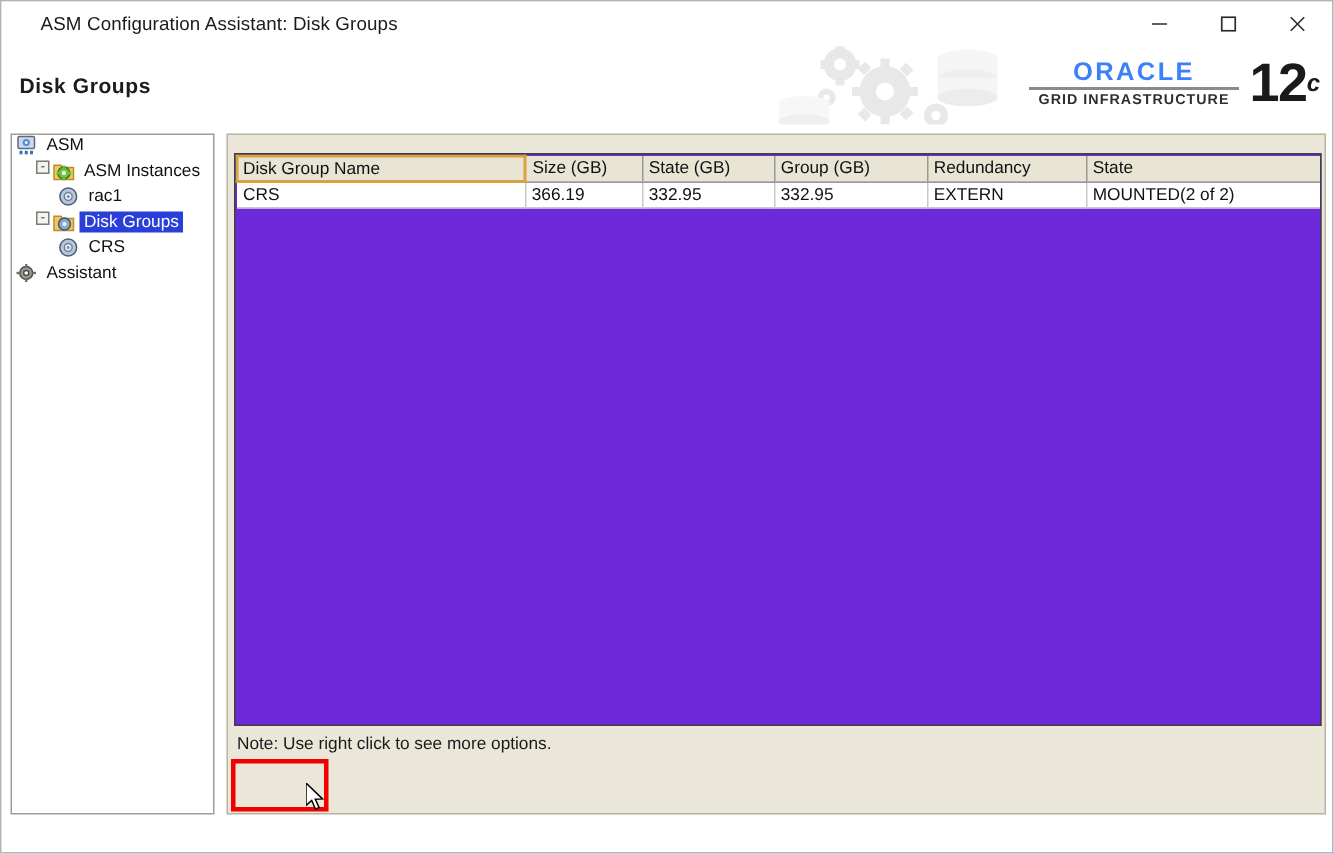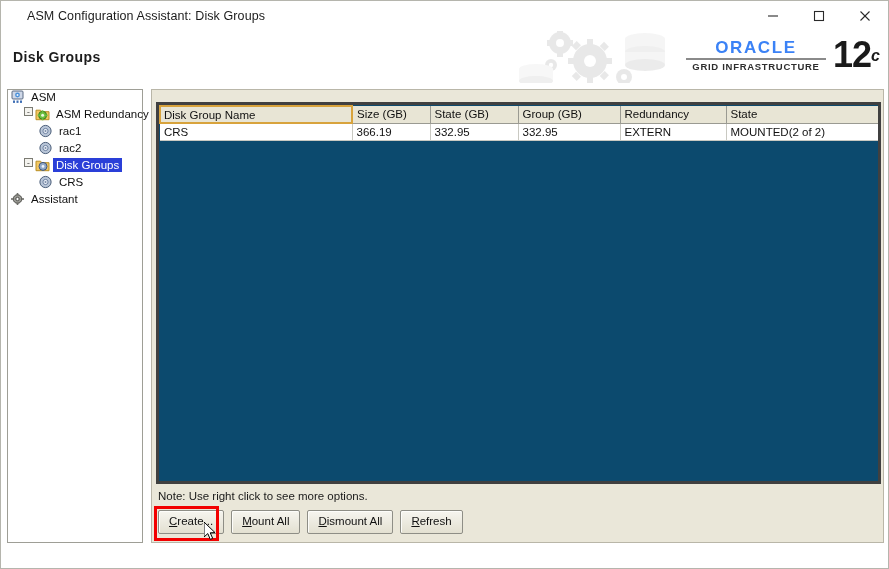--- a/index.html
+++ b/index.html
@@ -121,22 +121,22 @@
   
   #main-panel {
     position: absolute; left: 150px; top: 88px;
     width: 733px; height: 454px;
     background: #eae7d9;
     border: 1px solid #b9b6a8;
   }
   #table-wrap {
     position: absolute; left: 4px; top: 12px;
     width: 725px; height: 382px;
-    background: #0c4a6e;
-    border: 3px solid #404040;
+    background: #6d28d9;
+    border: 1px solid #404040;
     overflow: hidden;
   }
   table.dg {
     width: 100%;
     border-collapse: collapse;
     font-size: 11.5px;
     color: #111111;
     table-layout: fixed;
   }
   table.dg th {
@@ -321,45 +321,33 @@
               <circle cx="7.6" cy="8.3" r="4" fill="#6cbf3f" stroke="#3b7a1c"></circle>
               <circle cx="7.6" cy="8.3" r="1.5" fill="#e8f7de"></circle>
               <g fill="#6cbf3f">
                 <rect x="6.8" y="3.3" width="1.6" height="2"></rect>
                 <rect x="6.8" y="11.3" width="1.6" height="2"></rect>
                 <rect x="2.6" y="7.5" width="2" height="1.6"></rect>
                 <rect x="10.6" y="7.5" width="2" height="1.6"></rect>
               </g>
             </svg>
           </span>
-          <span class="label">ASM Redundancy</span>
+          <span class="label">ASM Instances</span>
         </div>
         <div class="tree-node">
           <span class="spacer" style="width: 30px;"></span>
           <span class="spacer" style="width: 0px;"></span>
           <span class="tico">
             <svg width="15" height="14" viewBox="0 0 15 14">
               <circle cx="7.5" cy="7" r="5.6" fill="#b9c6d8" stroke="#4a5d79"></circle>
               <circle cx="7.5" cy="7" r="2.6" fill="#e9eef6" stroke="#6d80a0"></circle>
               <circle cx="7.5" cy="7" r="1" fill="#7a8ca8"></circle>
             </svg>
           </span>
           <span class="label">rac1</span>
-        </div>
-        <div class="tree-node">
-          <span class="spacer" style="width: 30px;"></span>
-          <span class="spacer" style="width: 0px;"></span>
-          <span class="tico">
-            <svg width="15" height="14" viewBox="0 0 15 14">
-              <circle cx="7.5" cy="7" r="5.6" fill="#b9c6d8" stroke="#4a5d79"></circle>
-              <circle cx="7.5" cy="7" r="2.6" fill="#e9eef6" stroke="#6d80a0"></circle>
-              <circle cx="7.5" cy="7" r="1" fill="#7a8ca8"></circle>
-            </svg>
-          </span>
-          <span class="label">rac2</span>
         </div>
         <div class="tree-node selected">
           <span class="spacer" style="width: 16px;"></span>
           <span class="expander">-</span>
           <span class="tico">
             <svg width="15" height="14" viewBox="0 0 15 14">
               <path d="M1 3.2h4.6l1.2 1.5H14v8H1z" fill="#f3c762" stroke="#b98f24"></path>
               <circle cx="8" cy="8.4" r="4" fill="#8fa8c8" stroke="#40567a"></circle>
               <circle cx="8" cy="8.4" r="1.4" fill="#f0f4fa"></circle>
             </svg>
@@ -428,26 +416,20 @@
               <td>332.95</td>
               <td>EXTERN</td>
               <td>MOUNTED(2 of 2)</td>
             </tr>
           </tbody>
       </table>
     </div>
 
     <div id="note">Note: Use right click to see more options.</div>
 
-    <div id="btn-row">
-        <button class="jbtn"><span class="mn">C</span><span>reate...</span></button>
-        <button class="jbtn"><span class="mn">M</span><span>ount All</span></button>
-        <button class="jbtn"><span class="mn">D</span><span>ismount All</span></button>
-        <button class="jbtn"><span class="mn">R</span><span>efresh</span></button>
-      </div>
   </div>
 
   <div id="red-box" style="border-color: rgb(242, 0, 0);"></div>
   <svg id="cursor" viewBox="0 0 13 19">
     <polygon points="0,0 0,15 3.8,11.6 6.3,17.4 8.7,16.3 6.2,10.8 11,10.6" fill="#ffffff" stroke="#000000" stroke-width="1"></polygon>
   </svg>
 
 
 </div>
 

